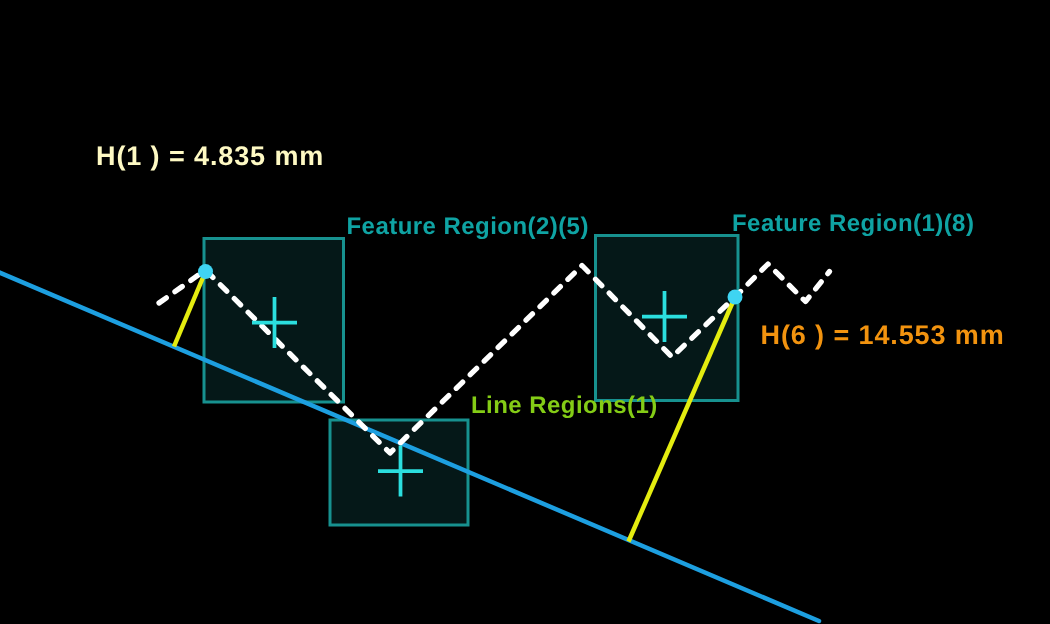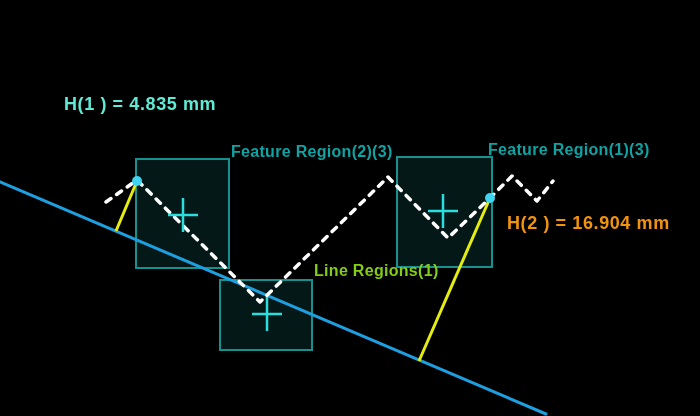--- a/index.html
+++ b/index.html
@@ -43,23 +43,23 @@
       <line x1="168" y1="215" x2="198" y2="215" stroke="#2bdede" stroke-width="2.5"></line>
       <line x1="183" y1="198" x2="183" y2="232" stroke="#2bdede" stroke-width="2.5"></line>
       <line x1="428" y1="211" x2="458" y2="211" stroke="#2bdede" stroke-width="2.5"></line>
       <line x1="443" y1="194" x2="443" y2="228" stroke="#2bdede" stroke-width="2.5"></line>
       <line x1="252" y1="314" x2="282" y2="314" stroke="#2bdede" stroke-width="2.5"></line>
       <line x1="267" y1="297" x2="267" y2="331" stroke="#2bdede" stroke-width="2.5"></line>
       <circle cx="137" cy="181" r="5" fill="#3fd4f2"></circle>
       <circle cx="490" cy="198" r="5" fill="#3fd4f2"></circle>
     </svg>
 
-  <div class="label region-label" style="left: 231px; top: 144px; color: rgb(15, 163, 163);">Feature Region(2)(3)</div>
+  <div class="label region-label" style="left: 231px; top: 144px; color: rgb(15, 163, 163);">Feature Region(2)(5)</div>
 
-  <div class="label region-label" style="left: 488px; top: 142px; color: rgb(15, 163, 163);">Feature Region(1)(3)</div>
+  <div class="label region-label" style="left: 488px; top: 142px; color: rgb(15, 163, 163);">Feature Region(1)(8)</div>
 
   <div class="label region-label" style="left: 314px; top: 263px; color: #84cc16;">Line Regions(1)</div>
 
-  <div class="label measure-label" style="left: 64px; top: 95px; color: #5eead4;">H(1 ) = 4.835 mm</div>
+  <div class="label measure-label" style="left: 64px; top: 95px; color: #fef9c3;">H(1 ) = 4.835 mm</div>
 
-  <div class="label measure-label" style="left: 507px; top: 214px; color: rgb(242, 147, 15);">H(2 ) = 16.904 mm</div>
+  <div class="label measure-label" style="left: 507px; top: 214px; color: rgb(242, 147, 15);">H(6 ) = 14.553 mm</div>
 
 </div>
 
 </body></html>

